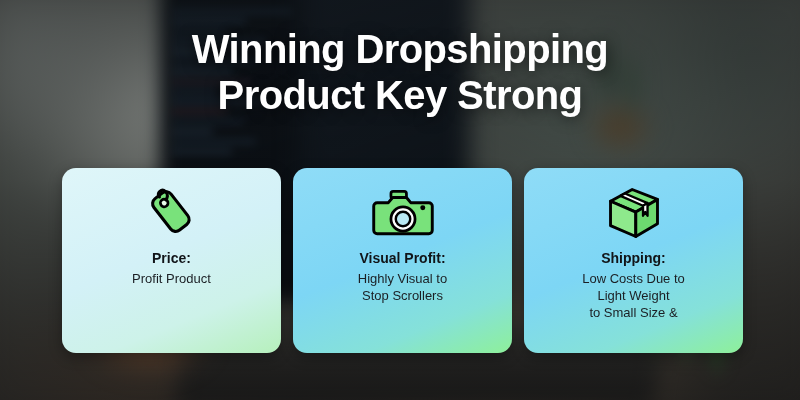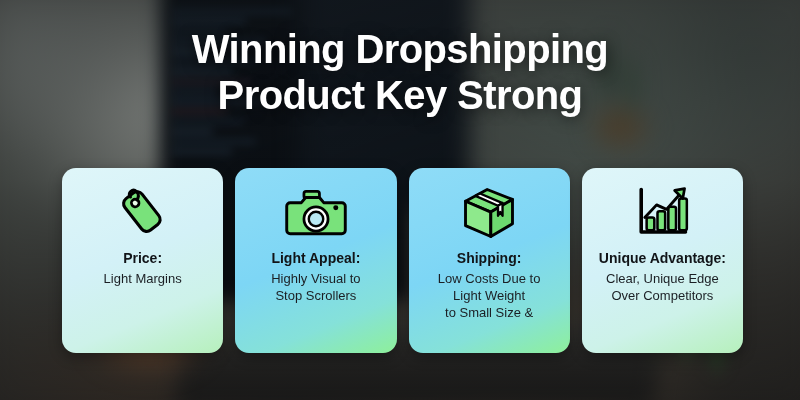--- a/index.html
+++ b/index.html
@@ -201,35 +201,35 @@
         <svg width="58" height="58" viewBox="0 0 64 64">
           <g transform="rotate(-38 32 32)">
             <rect x="20" y="8" width="24" height="44" rx="7" ry="7" fill="#79e27b" stroke="#000" stroke-width="3.4"></rect>
             <circle cx="32" cy="18" r="4.2" fill="#e9fbe9" stroke="#000" stroke-width="3"></circle>
             <path d="M32 9.5 C32 4 40 3 41 9 C41.8 13.5 38 16 35.5 16.2" fill="none" stroke="#000" stroke-width="3.4" stroke-linecap="round"></path>
           </g>
         </svg>
       </div>
       <div class="card-title">Price:</div>
       <div class="card-desc">
-        <span>Light Margins</span>
+        <span>Profit Product</span>
       </div>
     </div>
 
     <div class="card vivid">
       <div class="card-icon">
         <svg width="62" height="52" viewBox="0 0 72 60">
           <rect x="22" y="5" width="18" height="8" rx="2.5" fill="#79e27b" stroke="#000" stroke-width="3.2"></rect>
           <path d="M6 18 h13 l5 -6 h16 l5 6 h21 a4 4 0 0 1 4 4 v28 a4 4 0 0 1 -4 4 h-60 a4 4 0 0 1 -4 -4 v-28 a4 4 0 0 1 4 -4 z" fill="#79e27b" stroke="#000" stroke-width="3.4" stroke-linejoin="round"></path>
           <circle cx="36" cy="37" r="14" fill="#fdfefe" stroke="#000" stroke-width="3.2"></circle>
           <circle cx="36" cy="37" r="8.4" fill="#b9e9f4" stroke="#000" stroke-width="2.8"></circle>
           <circle cx="59" cy="24" r="2.9" fill="#000"></circle>
         </svg>
       </div>
-      <div class="card-title">Light Appeal:</div>
+      <div class="card-title">Visual Profit:</div>
       <div class="card-desc">
         <span>Highly Visual to</span>
         <span>Stop Scrollers</span>
       </div>
     </div>
 
     <div class="card vivid">
       <div class="card-icon">
         <svg width="58" height="56" viewBox="0 0 64 62">
 
@@ -245,37 +245,15 @@
         </svg>
       </div>
       <div class="card-title">Shipping:</div>
       <div class="card-desc">
         <span>Low Costs Due to</span>
         <span>Light Weight</span>
         <span>to Small Size &amp;</span>
       </div>
     </div>
 
-    <div class="card pale">
-      <div class="card-icon">
-        <svg width="58" height="56" viewBox="0 0 64 62">
-
-          <path d="M9 5 L9 52 L58 52" fill="none" stroke="#000" stroke-width="4" stroke-linecap="round" stroke-linejoin="round"></path>
-
-          <rect x="15" y="36" width="8.5" height="14" rx="2.2" fill="#79e27b" stroke="#000" stroke-width="2.8"></rect>
-          <rect x="27" y="29" width="8.5" height="21" rx="2.2" fill="#79e27b" stroke="#000" stroke-width="2.8"></rect>
-          <rect x="39" y="24" width="8.5" height="26" rx="2.2" fill="#79e27b" stroke="#000" stroke-width="2.8"></rect>
-          <rect x="51" y="15" width="8.5" height="35" rx="2.2" fill="#79e27b" stroke="#000" stroke-width="2.8"></rect>
-
-          <path d="M13 36 L26 22 L37 27 L51 11" fill="none" stroke="#000" stroke-width="3.2" stroke-linecap="round" stroke-linejoin="round"></path>
-
-          <path d="M46 6 L57 4 L55 15 Z" fill="#79e27b" stroke="#000" stroke-width="3" stroke-linejoin="round"></path>
-        </svg>
-      </div>
-      <div class="card-title">Unique Advantage:</div>
-      <div class="card-desc">
-        <span>Clear, Unique Edge</span>
-        <span>Over Competitors</span>
-      </div>
-    </div>
 
   </div>
 </div>
 
 </body></html>

